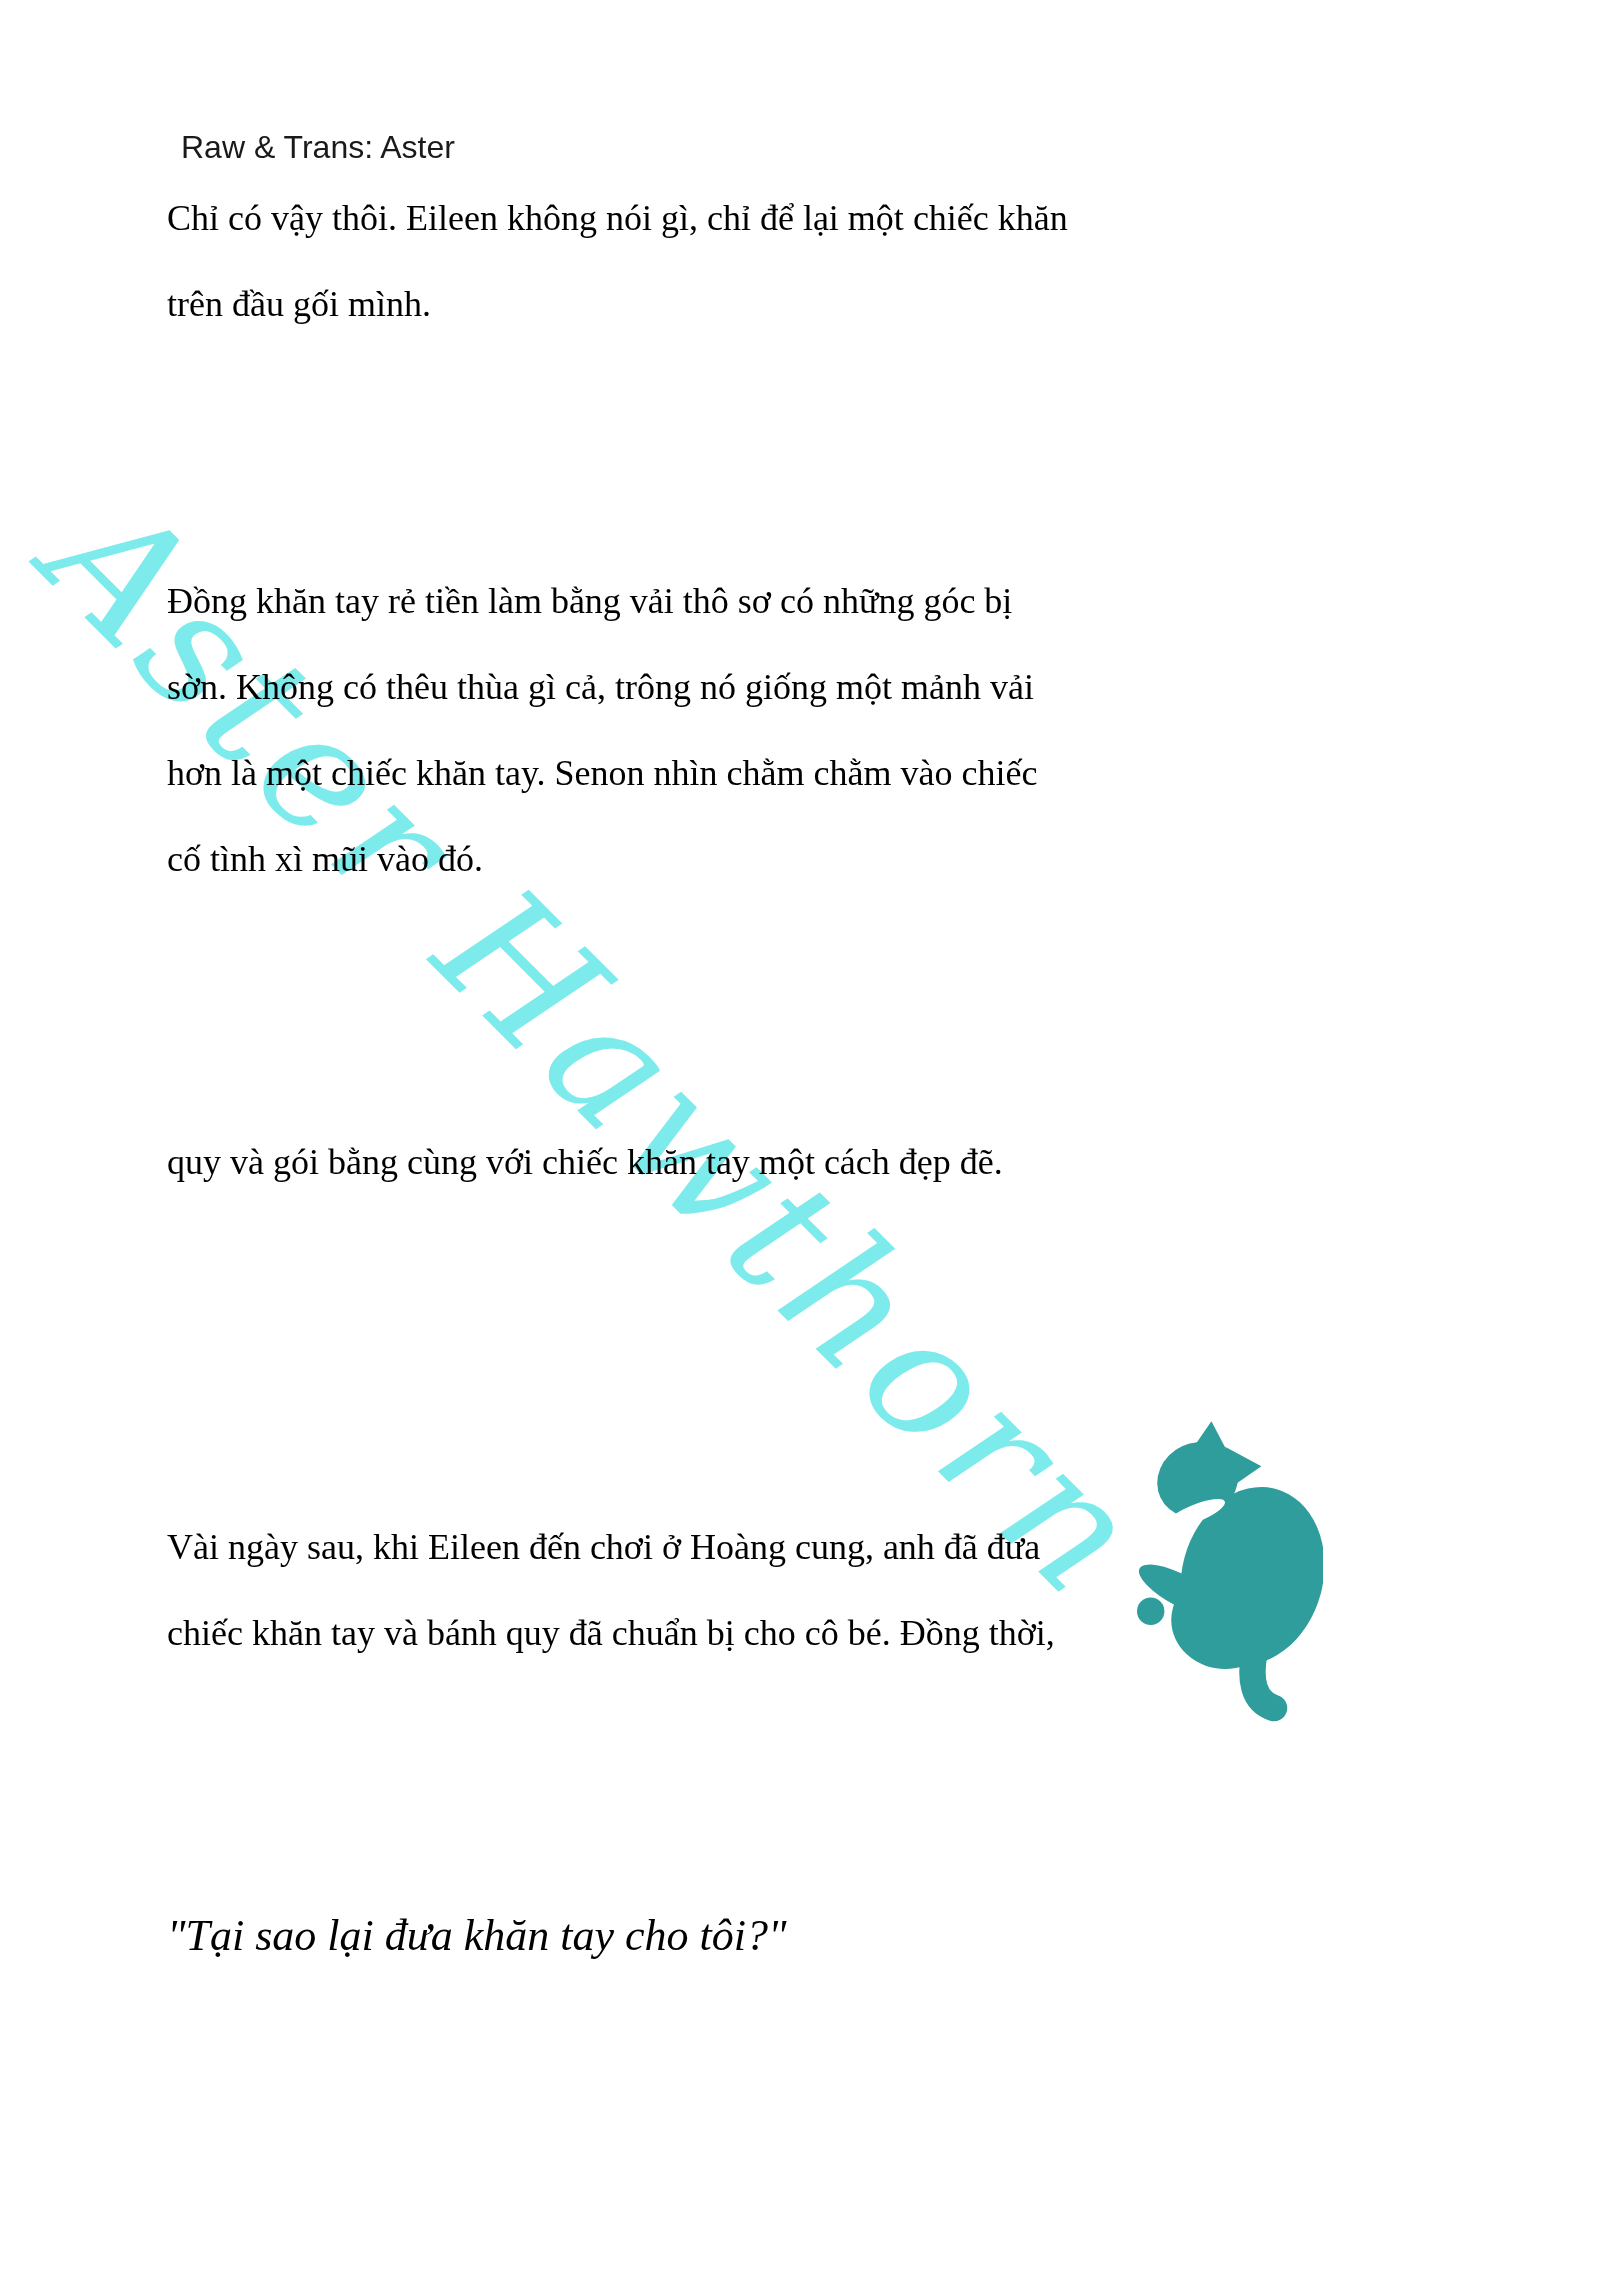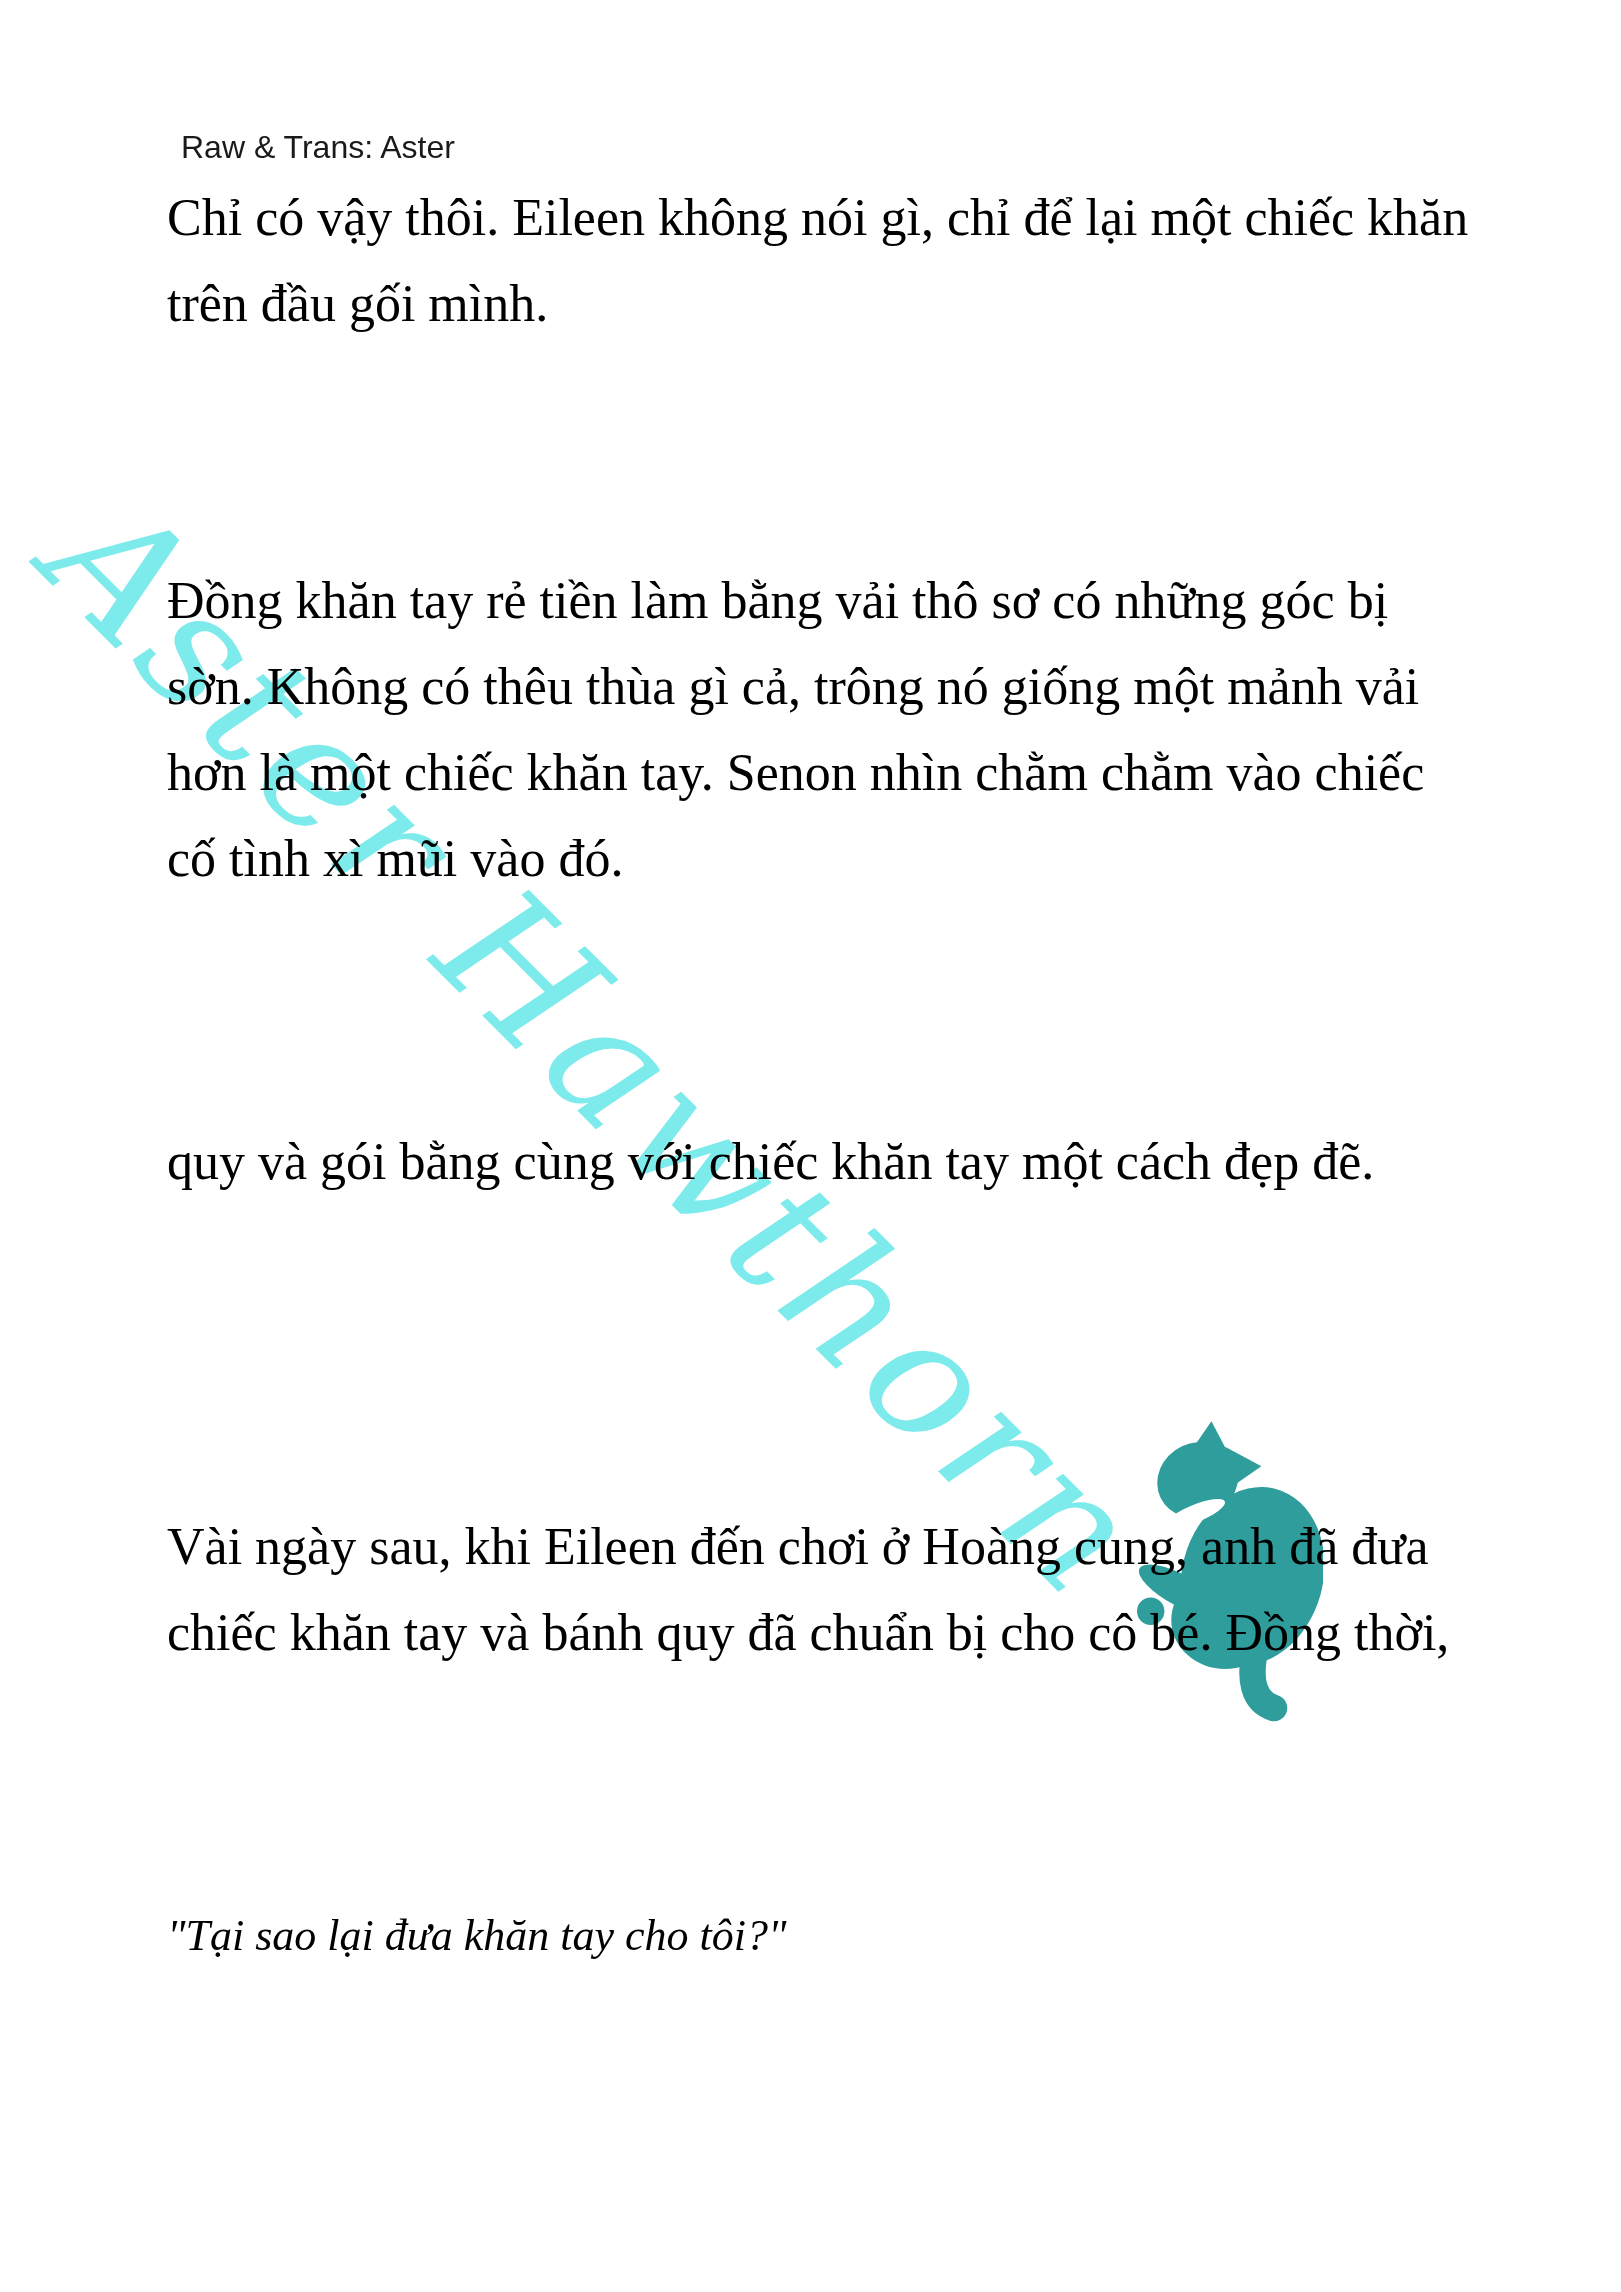--- a/index.html
+++ b/index.html
@@ -42,21 +42,21 @@
     top:1419px;
     z-index:0;
   }
   .para{
     position:absolute;
     left:167px;
     width:1304px;
     z-index:2;
   }
   .para .line{
-    font-size:52px;
+    font-size:36px;
     line-height:86px;
     color:#000000;
     white-space:nowrap;
   }
   .p1{top:175px;}
   .p2{top:558px;}
   .p3{top:1119px;}
   .p4{top:1504px;}
   .quote{
     position:absolute;

